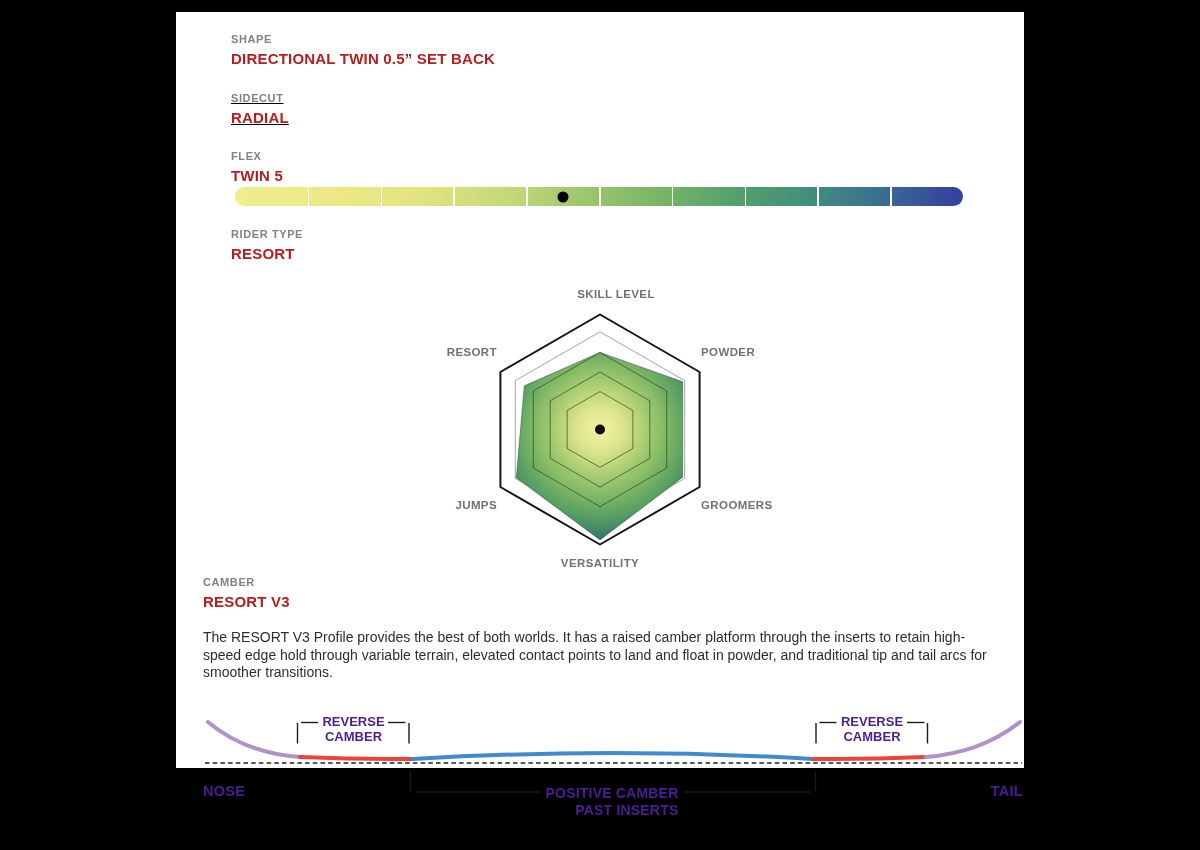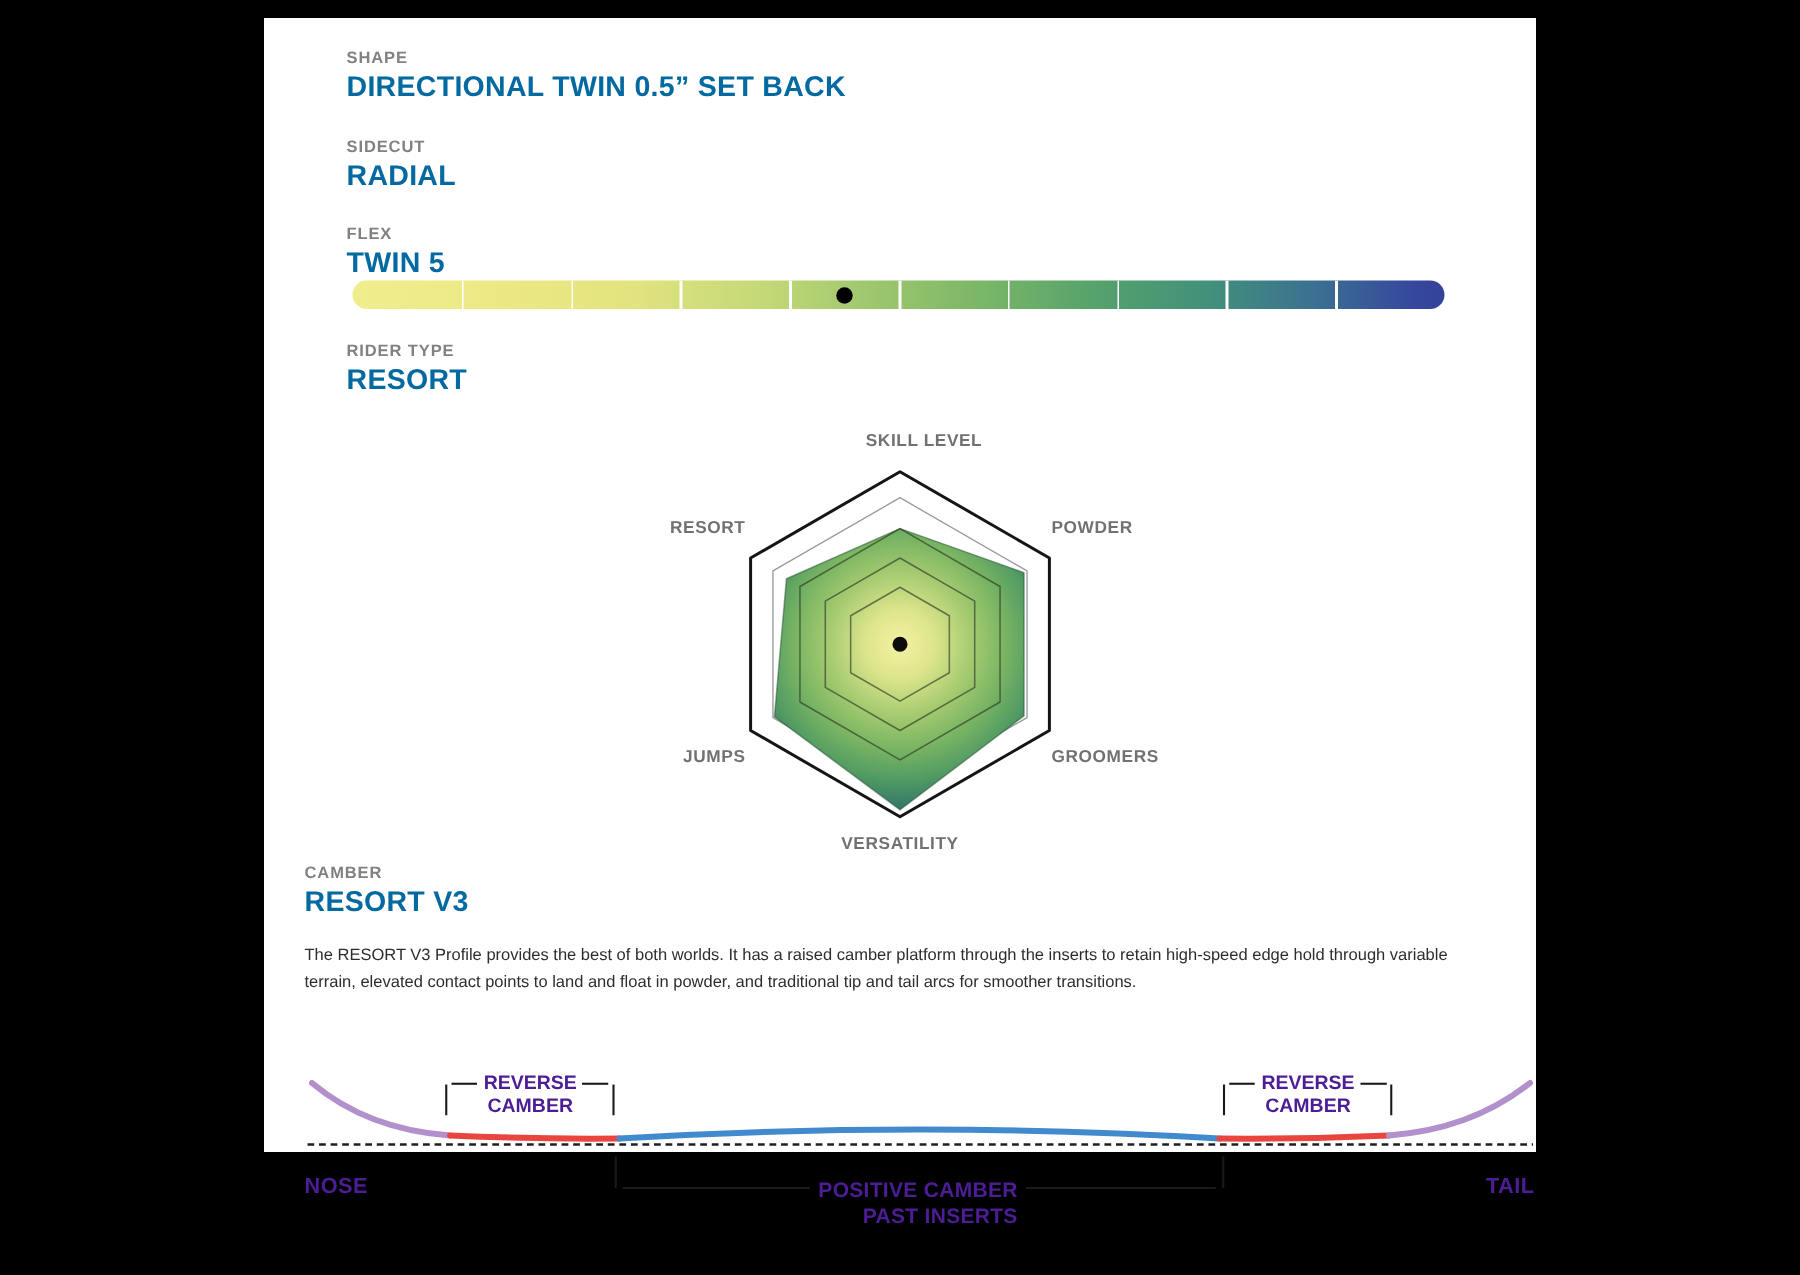--- a/index.html
+++ b/index.html
@@ -2,33 +2,33 @@
 <html><head>
 <meta charset="utf-8">
 <style>
   html,body{margin:0;padding:0;background:#000;}
   .stage{position:relative;width:1200px;height:850px;background:#000;overflow:hidden;
          font-family:"Liberation Sans",sans-serif;}
   .content{position:absolute;left:176px;top:0;width:848px;height:756px;background:#ffffff;margin-top:12px;}
 
   .spec{position:absolute;}
   .spec-label{font-size:11px;font-weight:700;color:#818181;letter-spacing:.6px;line-height:13px;}
-  .spec-value{font-size:19px;font-weight:700;color:#0369a1;letter-spacing:.2px;line-height:19px;margin-top:3px;white-space:nowrap;}
+  .spec-value{font-size:15px;font-weight:700;color:#b91c1c;letter-spacing:.2px;line-height:19px;margin-top:3px;white-space:nowrap;}
 
   .flex-bar{position:absolute;left:59px;top:175px;width:728px;height:19px;border-radius:9.5px;overflow:hidden;}
   .flex-divider{position:absolute;top:0;bottom:0;width:1.6px;background:#fff;}
   .flex-dot{position:absolute;top:50%;width:11px;height:11px;border-radius:50%;background:#000;transform:translate(-50%,-50%);}
 
   .radar-svg{position:absolute;left:304px;top:292px;width:240px;height:252px;}
   .radar-label{position:absolute;font-size:11.5px;font-weight:700;color:#717171;letter-spacing:.4px;white-space:nowrap;}
   .rl-c{transform:translate(-50%,-50%);}
   .rl-l{transform:translate(-100%,-50%);}
   .rl-r{transform:translate(0,-50%);}
 
-  .desc{position:absolute;left:27px;top:617px;width:798px;font-size:11px;line-height:17.6px;color:#2d2d2d;}
+  .desc{position:absolute;left:27px;top:617px;width:798px;font-size:14px;line-height:17.6px;color:#2d2d2d;}
 
   .camber-svg{position:absolute;left:0;top:690px;width:848px;height:160px;}
   .camber-svg path{fill:none;stroke-width:4;stroke-linecap:round;}
   .dim{stroke:#1a1a1a;stroke-width:1.4;}
   .dash-line{stroke:#1f1f1f;stroke-width:1.6;}
 
   .dg-label{position:absolute;font-weight:700;color:#4c1d95;white-space:nowrap;}
   .dg-reverse{font-size:13px;line-height:14.5px;text-align:center;transform:translateX(-50%);top:703px;}
   .dg-pos{font-size:14px;line-height:16.5px;text-align:right;transform:translateX(-50%);top:773px;left:436px;letter-spacing:.2px;}
   .dg-end{font-size:14.5px;top:771px;letter-spacing:.3px;text-align:center;}
@@ -37,21 +37,21 @@
 <body>
 
 <div class="stage">
   <div class="content">
 
     <div class="spec" style="left:55px;top:21px;">
       <div class="spec-label">SHAPE</div>
       <div class="spec-value">DIRECTIONAL TWIN 0.5” SET BACK</div>
     </div>
 
-    <div class="spec" style="left:55px;top:80px;">
+    <div class="spec" style="left:55px;top:80px;text-decoration:underline;">
       <div class="spec-label">SIDECUT</div>
       <div class="spec-value">RADIAL</div>
     </div>
 
     <div class="spec" style="left:55px;top:138px;">
       <div class="spec-label">FLEX</div>
       <div class="spec-value">TWIN 5</div>
     </div>
 
     <div class="flex-bar" id="flex-bar" style="background: linear-gradient(90deg, rgb(240, 237, 141) 0%, rgb(235, 232, 132) 15%, rgb(227, 228, 127) 25%, rgb(195, 216, 119) 38%, rgb(156, 198, 109) 48%, rgb(121, 182, 103) 58%, rgb(85, 162, 107) 68%, rgb(67, 145, 122) 78%, rgb(59, 113, 145) 88%, rgb(54, 72, 157) 97%, rgb(53, 66, 154) 100%);">

